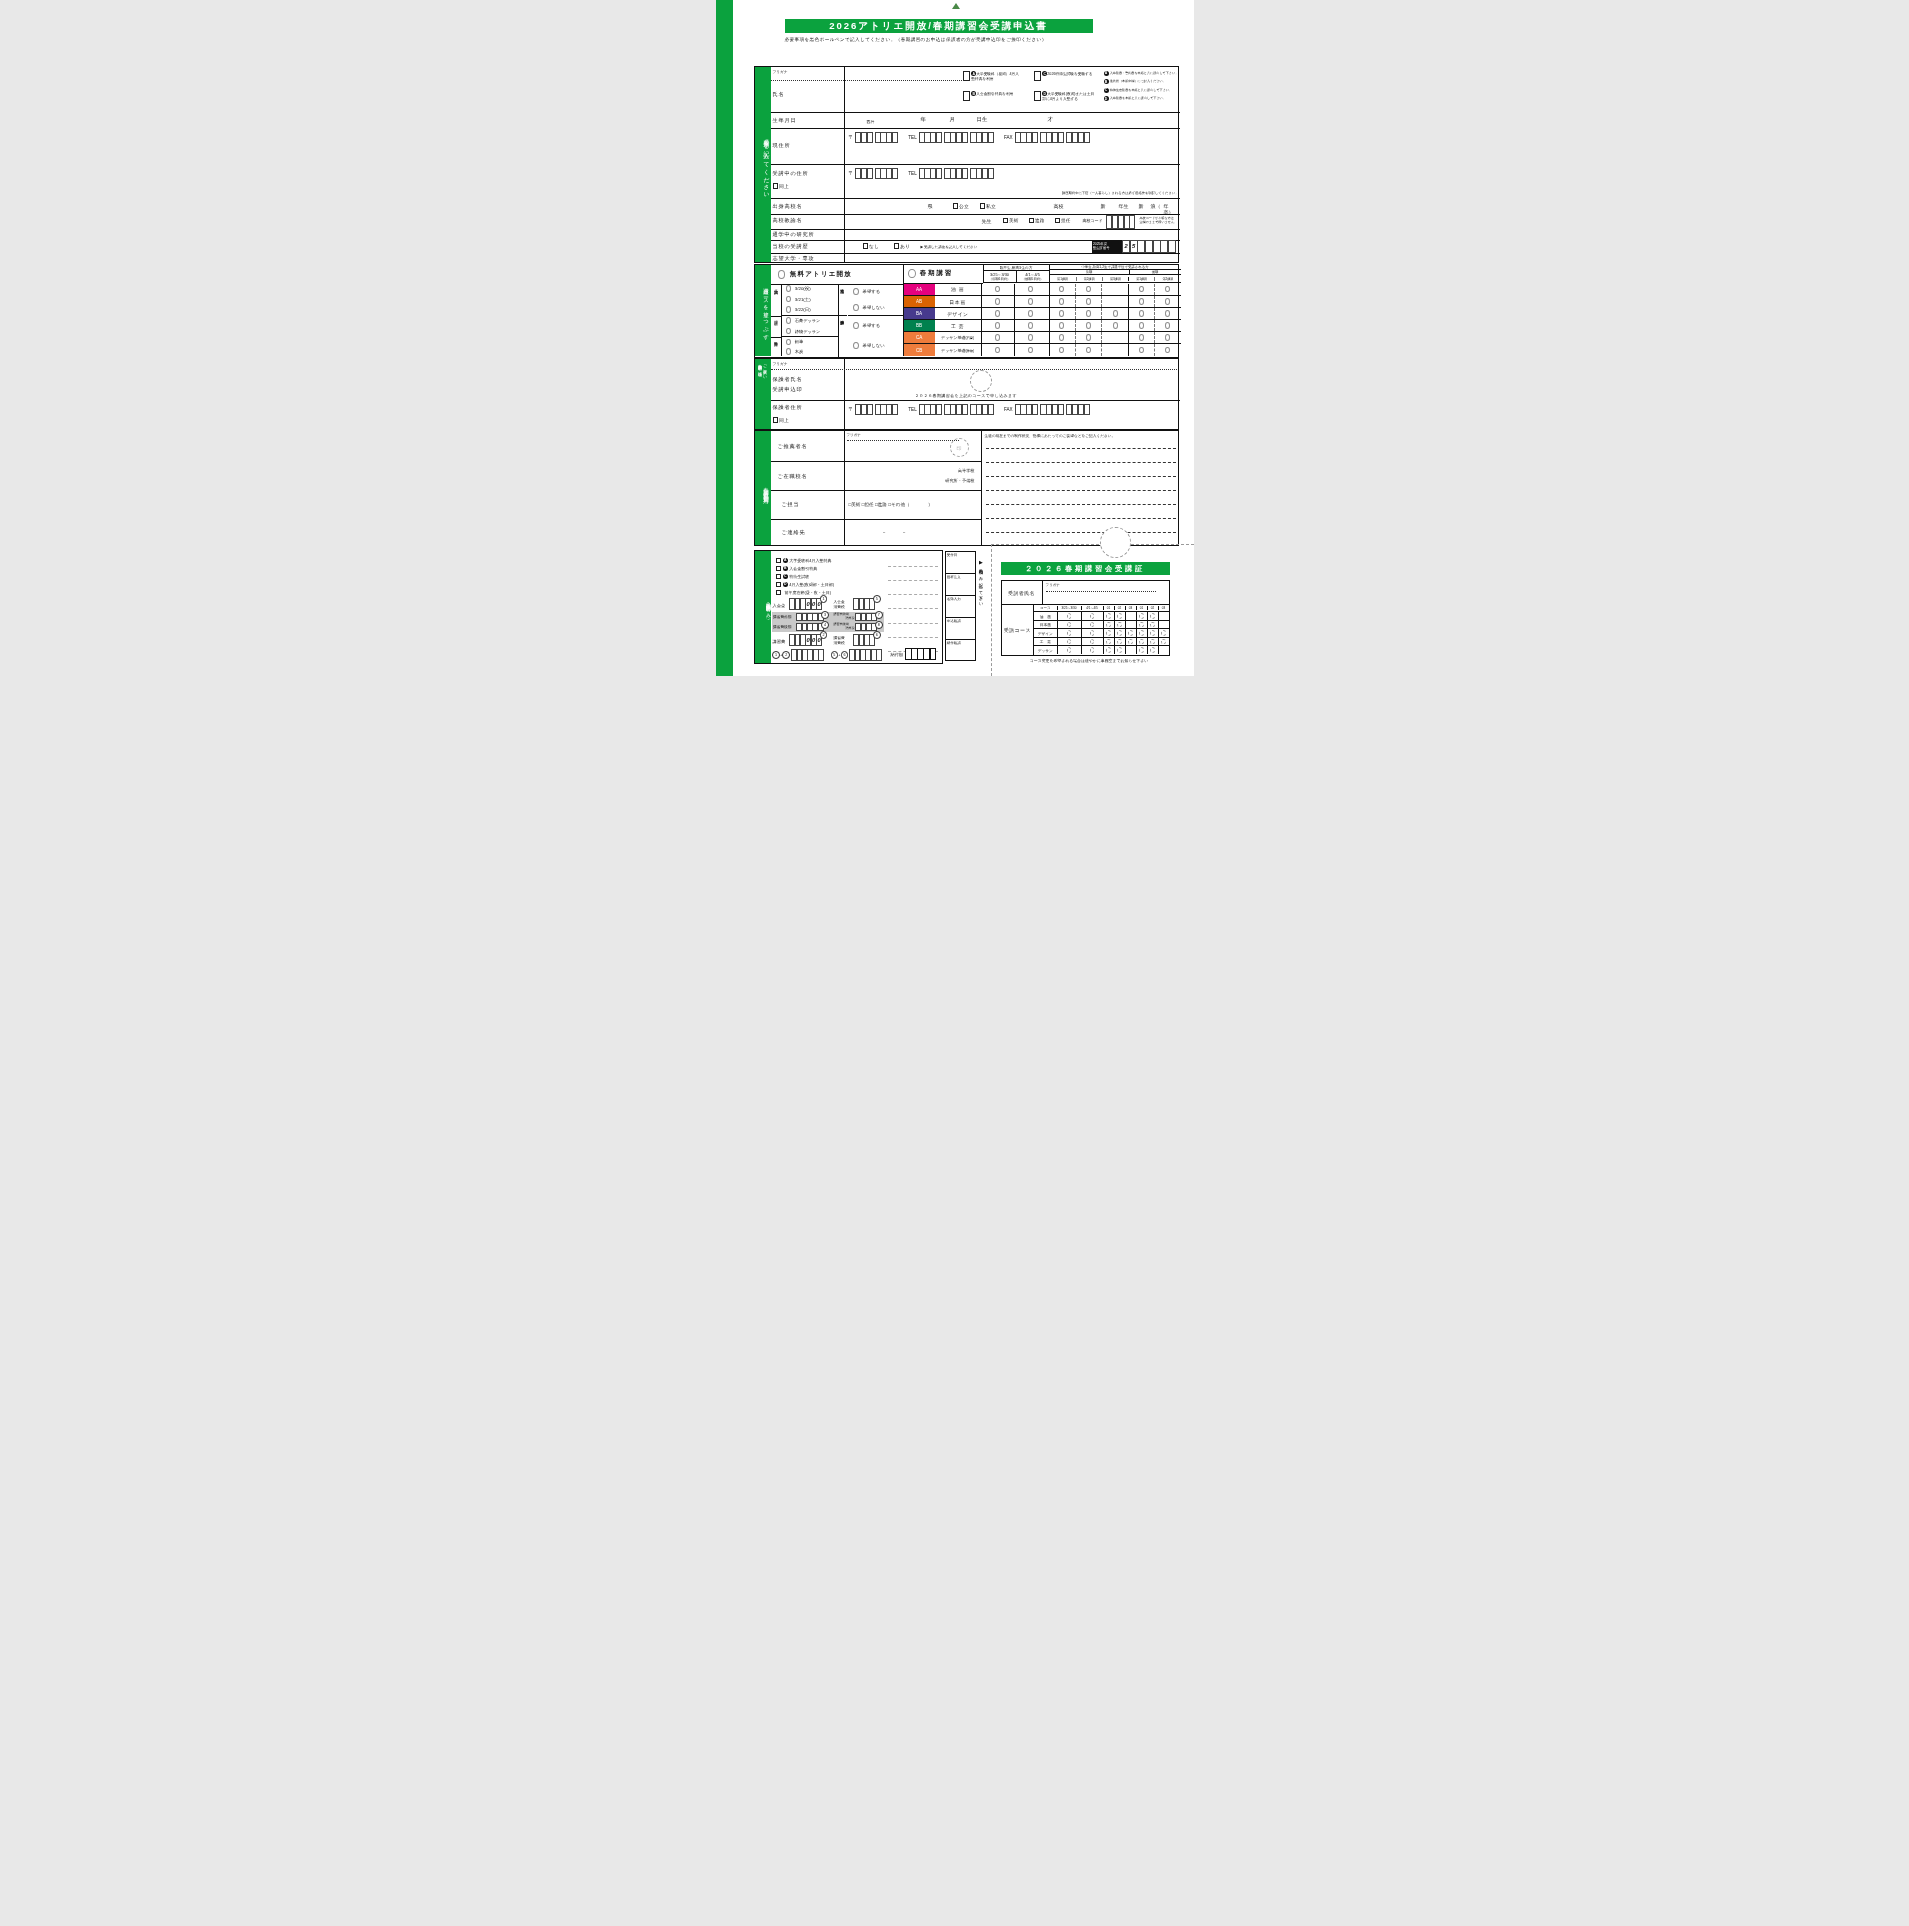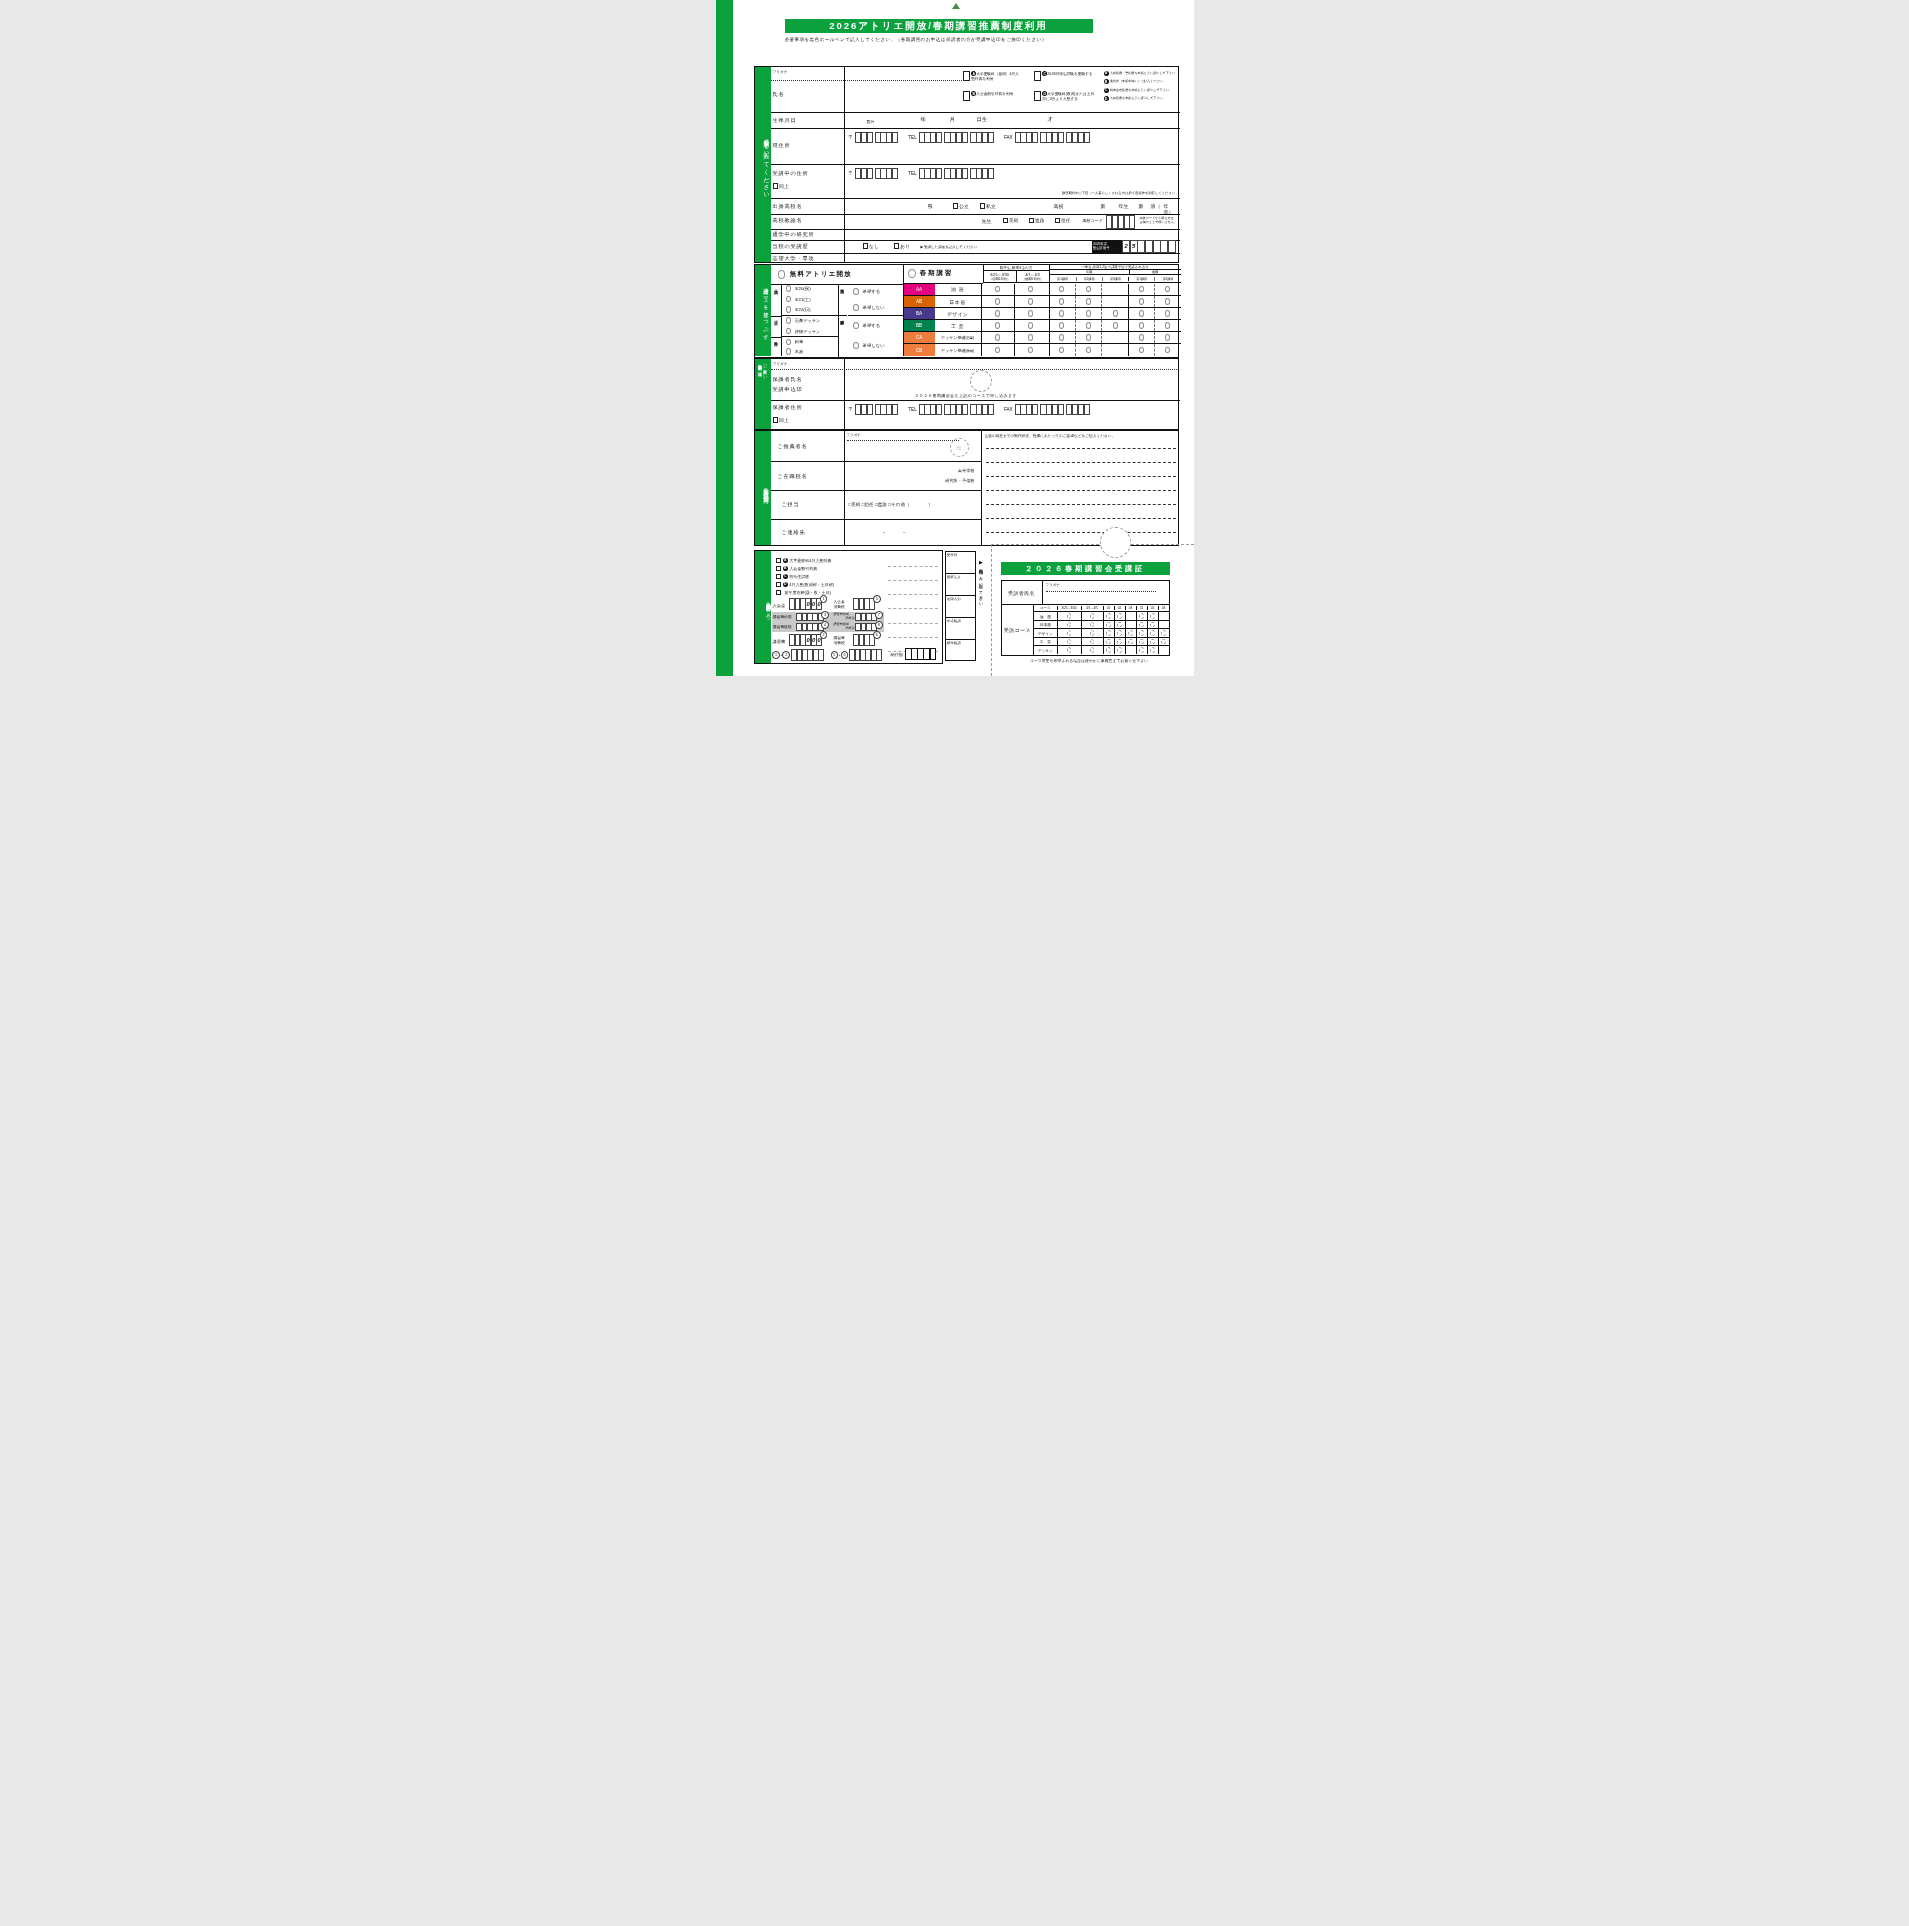--- a/index.html
+++ b/index.html
@@ -35,21 +35,21 @@
 </head>
 <body>
 
 <div class="page">
 
   <div class="abs tri" style="left:236px;top:3.1px;"></div>
 
   <div class="abs grn" style="left:0;top:0;width:17.7px;height:676px;"></div>
 
   <div class="abs grn row" style="left:69px;top:19px;width:308px;height:14px;justify-content:center;">
-    <span style="font-size:9.6px;font-weight:bold;letter-spacing:1.9px;">2026アトリエ開放/春期講習推薦制度利用</span>
+    <span style="font-size:9.6px;font-weight:bold;letter-spacing:1.9px;">2026アトリエ開放/春期講習会受講申込書</span>
   </div>
   <div class="abs" style="left:69px;top:37px;width:370px;font-size:4.6px;letter-spacing:0.4px;">必要事項を黒色ボールペンで記入してください。（春期講習のお申込は保護者の方が受講申込印をご捺印ください）</div>
 
   <div class="abs sec" style="left:38px;top:66px;width:425px;height:197px;">
     <div class="abs grn" style="left:0;top:0;width:16px;height:195px;">
       <div class="v" style="margin:3.9px auto;height:189px;font-size:5.8px;text-align:center;width:100%;">必要事項を記入してください</div>
     </div>
 
     <div class="abs" style="left:89px;top:0;width:0.4px;height:195px;background:#111;"></div>
 

